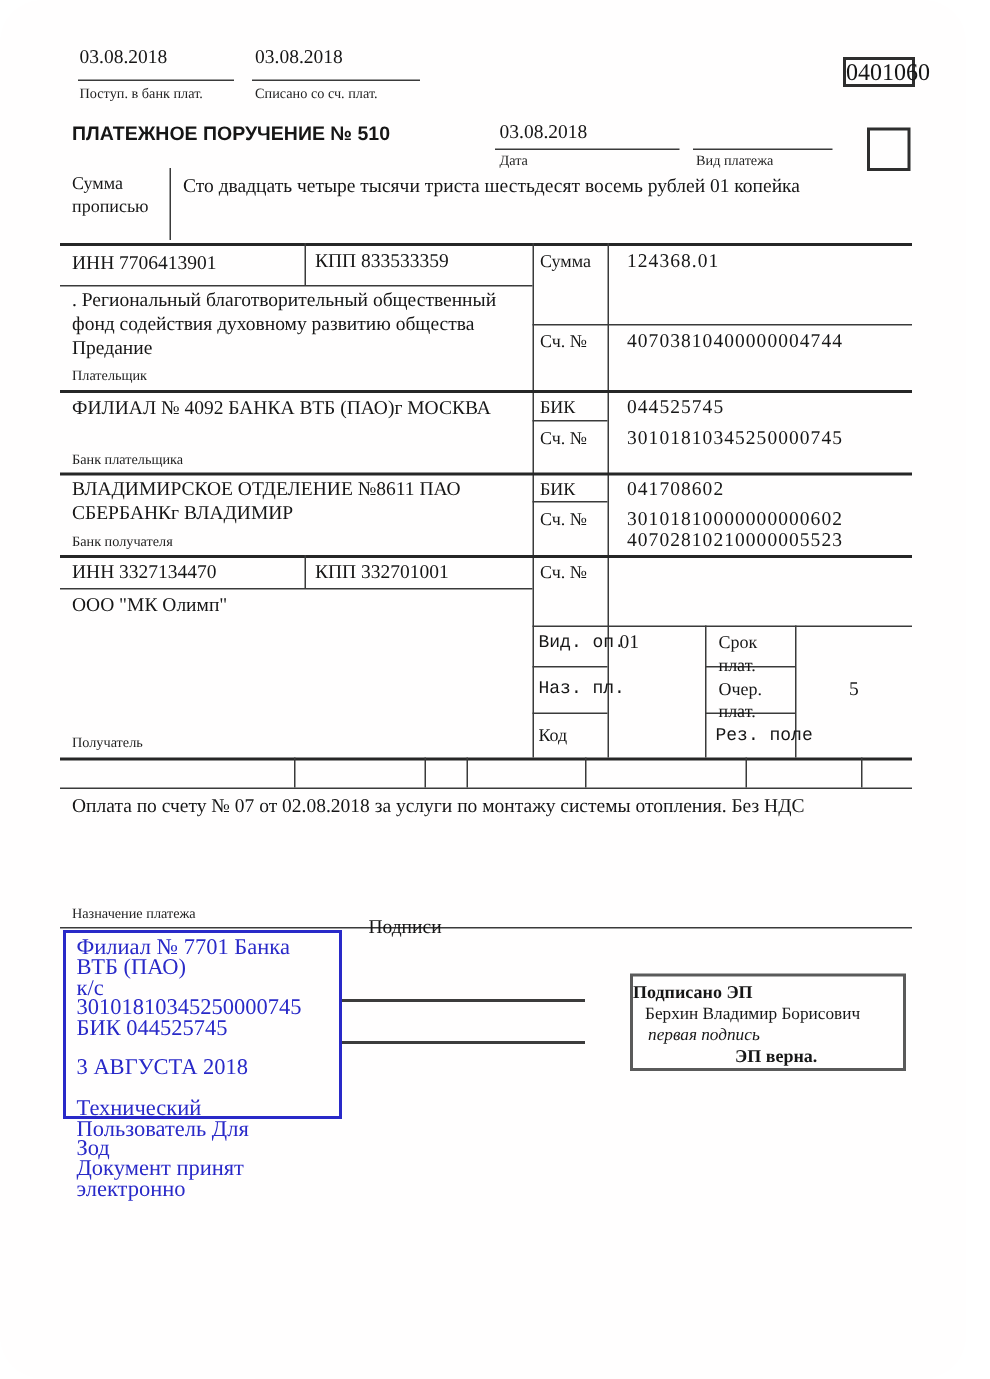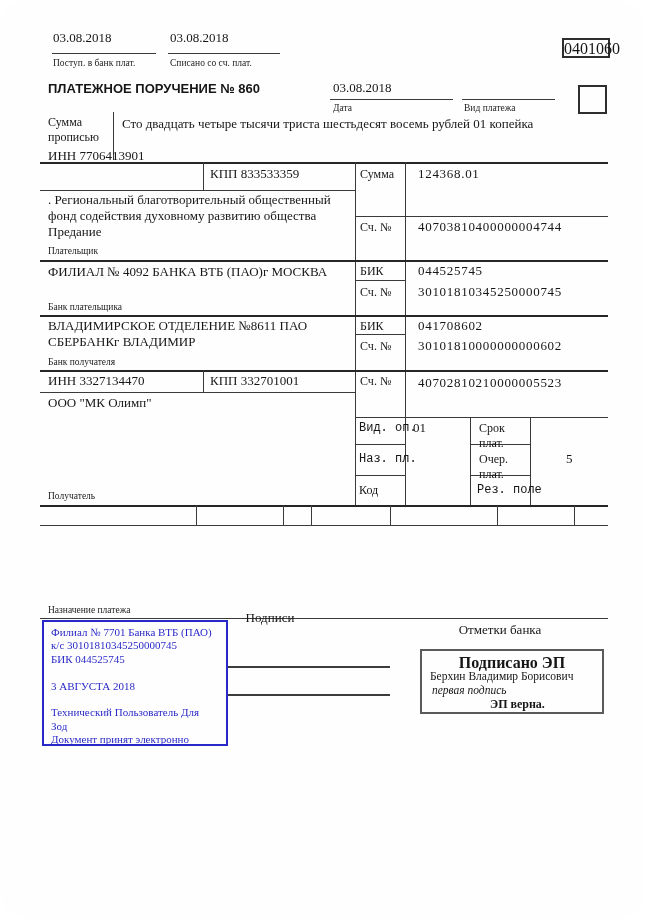--- a/index.html
+++ b/index.html
@@ -16,21 +16,21 @@
   .b   { font-weight:bold; }
   .i   { font-style:italic; }
   .sans{ font-family:"Liberation Sans","DejaVu Sans",sans-serif; }
   .num { letter-spacing:0.7px; }
   .hl  { position:absolute; height:1px; background:#3a3a3a; }
   .hl2 { position:absolute; height:2px; background:#262626; }
   .vl  { position:absolute; width:1px; background:#3a3a3a; }
   .nowrap { white-space:nowrap;font-family:Liberation Mono, monospace; }
   .stamp {
     border:2px solid #2929c8; color:#2929c8;
-    font-size:11px; line-height:13.4px; padding:4px 7px; box-sizing:border-box;
+    font-size:15px; line-height:13.4px; padding:4px 7px; box-sizing:border-box;
   }
   .stamp .sl { min-height:13.4px; }
   .marksbox { border:2px solid #5a5a5a; box-sizing:border-box; font-size:11.5px; }
   .codebox  { border:2px solid #2e2e2e; box-sizing:border-box; text-align:center;
               font-size:16px; line-height:17px; }
   .chk { border:2px solid #2e2e2e; box-sizing:border-box; }
 </style>
 </head>
 <body>
 
@@ -39,21 +39,21 @@
   <div class="ab t13" style="left:53px;top:30px">03.08.2018</div>
   <div class="hl" style="left:52px;top:53px;width:104px"></div>
   <div class="ab lbl" style="left:53px;top:58px">Поступ. в банк плат.</div>
 
   <div class="ab t13" style="left:170px;top:30px">03.08.2018</div>
   <div class="hl" style="left:168px;top:53px;width:112px"></div>
   <div class="ab lbl" style="left:170px;top:58px">Списано со сч. плат.</div>
 
   <div class="ab codebox" style="left:562px;top:38px;width:48px;height:20px">0401060</div>
 
-  <div class="ab t13 b sans" style="left:48px;top:81px">ПЛАТЕЖНОЕ ПОРУЧЕНИЕ № 860</div>
+  <div class="ab t13 b sans" style="left:48px;top:81px">ПЛАТЕЖНОЕ ПОРУЧЕНИЕ № 510</div>
   <div class="ab t13" style="left:333px;top:80px">03.08.2018</div>
   <div class="hl" style="left:330px;top:99px;width:123px"></div>
   <div class="ab lbl" style="left:333px;top:103px">Дата</div>
   <div class="hl" style="left:462px;top:99px;width:93px"></div>
   <div class="ab lbl" style="left:464px;top:103px">Вид платежа</div>
   <div class="ab chk" style="left:578px;top:85px;width:29px;height:29px"></div>
 
   <div class="ab t12" style="left:48px;top:115px;width:62px">Сумма прописью</div>
   <div class="vl" style="left:113px;top:112px;height:48px"></div>
   <div class="ab t13" style="left:122px;top:116px;width:480px">Сто двадцать четыре тысячи триста шестьдесят восемь рублей 01 копейка</div>
@@ -83,21 +83,21 @@
   <div class="hl2" style="left:40px;top:505px;width:568px"></div>
 
   <div class="vl" style="left:196px;top:505px;height:20px"></div>
   <div class="vl" style="left:283px;top:505px;height:20px"></div>
   <div class="vl" style="left:311px;top:505px;height:20px"></div>
   <div class="vl" style="left:390px;top:505px;height:20px"></div>
   <div class="vl" style="left:497px;top:505px;height:20px"></div>
   <div class="vl" style="left:574px;top:505px;height:20px"></div>
   <div class="hl" style="left:40px;top:525px;width:568px"></div>
 
-  <div class="ab t13" style="left:48px;top:148px">ИНН 7706413901</div>
+  <div class="ab t13" style="left:48px;top:167px">ИНН 7706413901</div>
   <div class="ab t13" style="left:210px;top:166px">КПП 833533359</div>
   <div class="ab t12" style="left:360px;top:167px">Сумма</div>
   <div class="ab t13 num" style="left:418px;top:166px">124368.01</div>
 
   <div class="ab t13" style="left:48px;top:192px;width:300px">. Региональный благотворительный общественный фонд содействия духовному развитию общества Предание</div>
   <div class="ab lbl" style="left:48px;top:246px">Плательщик</div>
   <div class="ab t12" style="left:360px;top:220px">Сч. №</div>
   <div class="ab t13 num" style="left:418px;top:219px">40703810400000004744</div>
 
   <div class="ab t13" style="left:48px;top:264px;width:305px">ФИЛИАЛ № 4092 БАНКА ВТБ (ПАО)г МОСКВА</div>
@@ -110,55 +110,55 @@
   <div class="ab t13" style="left:48px;top:318px;width:285px">ВЛАДИМИРСКОЕ ОТДЕЛЕНИЕ №8611 ПАО СБЕРБАНКг ВЛАДИМИР</div>
   <div class="ab t12" style="left:360px;top:319px">БИК</div>
   <div class="ab t13 num" style="left:418px;top:318px">041708602</div>
   <div class="ab t12" style="left:360px;top:339px">Сч. №</div>
   <div class="ab t13 num" style="left:418px;top:338px">30101810000000000602</div>
   <div class="ab lbl" style="left:48px;top:357px">Банк получателя</div>
 
   <div class="ab t13" style="left:48px;top:373px">ИНН 3327134470</div>
   <div class="ab t13" style="left:210px;top:373px">КПП 332701001</div>
   <div class="ab t12" style="left:360px;top:374px">Сч. №</div>
-  <div class="ab t13 num" style="left:418px;top:375px">40702810210000005523</div>
+  <div class="ab t13 num" style="left:418px;top:352px">40702810210000005523</div>
 
   <div class="ab t13" style="left:48px;top:395px">ООО "МК Олимп"</div>
   <div class="ab lbl" style="left:48px;top:491px">Получатель</div>
 
   <div class="ab t12 nowrap" style="left:359px;top:421px">Вид. оп.</div>
   <div class="ab t13" style="left:413px;top:420px">01</div>
   <div class="ab t12" style="left:479px;top:421px;width:46px">Срок плат.</div>
   <div class="ab t12 nowrap" style="left:359px;top:452px">Наз. пл.</div>
   <div class="ab t12" style="left:479px;top:452px;width:46px">Очер. плат.</div>
   <div class="ab t13" style="left:566px;top:451px">5</div>
   <div class="ab t12" style="left:359px;top:483px">Код</div>
   <div class="ab t12 nowrap" style="left:477px;top:483px">Рез. поле</div>
 
+  <div class="ab t13" style="left:48px;top:529px;width:556px">Оплата по счету № 07 от 02.08.2018 за услуги по монтажу системы отопления. Без НДС</div>
   <div class="ab lbl" style="left:48px;top:605px">Назначение платежа</div>
   <div class="hl" style="left:40px;top:618px;width:568px"></div>
 
   <div class="ab t13" style="left:200px;top:610px;width:140px;text-align:center">Подписи</div>
-  <div class="ab t13" style="left:420px;top:622px;width:160px;text-align:center">Отметки банка</div>
 
   <div class="ab stamp" style="left:42px;top:620px;width:186px;height:126px">
     <div class="sl">Филиал № 7701 Банка ВТБ (ПАО)</div>
     <div class="sl">к/с 30101810345250000745</div>
     <div class="sl">БИК 044525745</div>
     <div class="sl"></div>
     <div class="sl">3 АВГУСТА 2018</div>
     <div class="sl"></div>
     <div class="sl">Технический Пользователь Для</div>
     <div class="sl">Зод</div>
     <div class="sl">Документ принят электронно</div>
   </div>
 
   <div class="hl" style="left:228px;top:666px;width:162px;height:1.5px;background:#3c3c3c"></div>
   <div class="hl" style="left:228px;top:694px;width:162px;height:1.5px;background:#3c3c3c"></div>
 
   <div class="ab marksbox" style="left:420px;top:649px;width:184px;height:65px">
-    <div class="ab b" style="left:0;top:3px;width:180px;text-align:center;font-size:16px">Подписано ЭП</div>
+    <div class="ab b" style="left:0;top:3px;width:180px;font-size:12px">Подписано ЭП</div>
     <div class="ab" style="left:8px;top:19px">Берхин Владимир Борисович</div>
     <div class="ab i" style="left:10px;top:33px">первая подпись</div>
     <div class="ab b" style="left:68px;top:46px;font-size:12px">ЭП верна.</div>
   </div>
 
 </div>
 
 </body></html>

